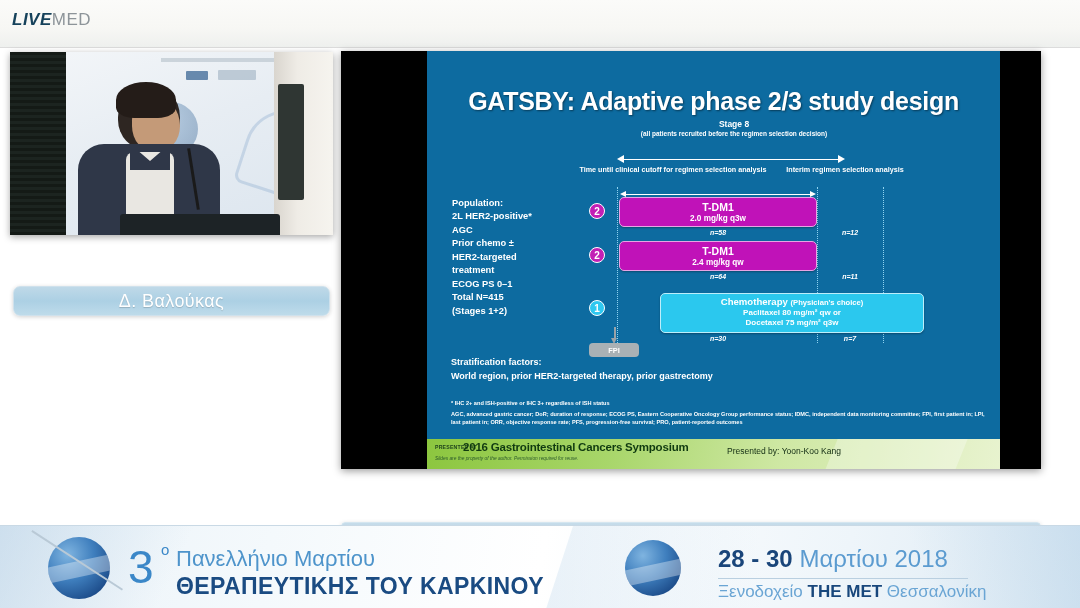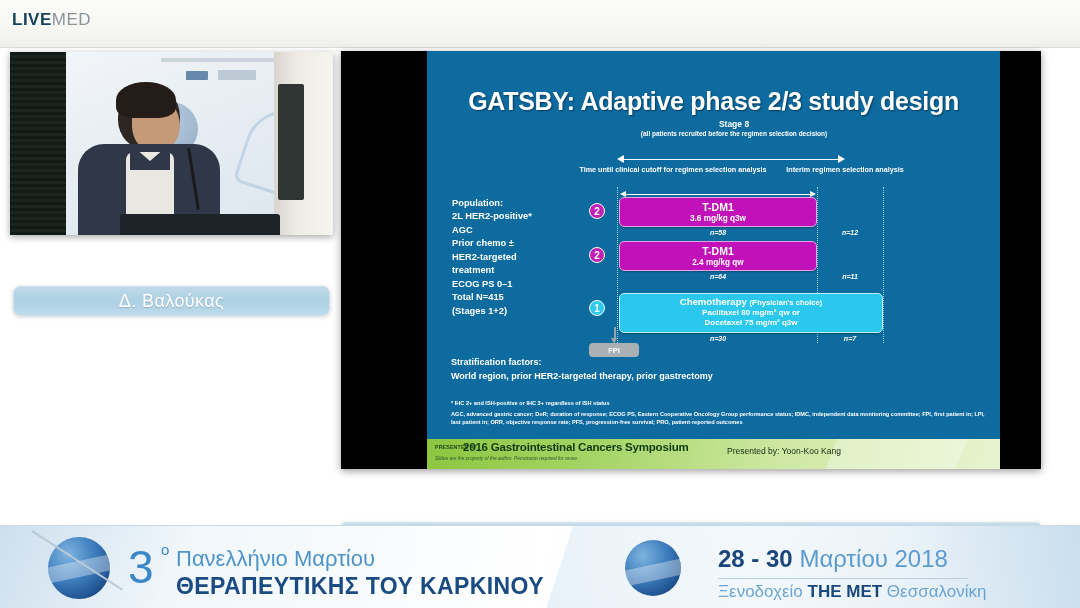--- a/index.html
+++ b/index.html
@@ -13,21 +13,21 @@
   
   .top-bar{
     position:absolute; left:0; top:0; width:1080px; height:48px;
     background:linear-gradient(180deg,#fbfbf9 0%,#f7f7f4 60%,#eef0ee 100%);
     border-bottom:1px solid #dcdcdc;
   }
   .logo{
     position:absolute; left:12px; top:10px;
     font-size:17px; font-weight:bold; letter-spacing:.5px;
   }
-  .logo .p1{ color:#16425b; }
+  .logo .p1{ color:#16425b;font-style:italic; }
   .logo .p2{ color:#8d9499; font-weight:normal; }
 
   
   .stage{
     position:absolute; left:0; top:48px; width:1080px; height:477px;
     background:#ffffff;
   }
 
   
   .video-wrap{
@@ -215,21 +215,21 @@
     text-align:center; color:#ffffff;
     box-shadow:0 1px 2px rgba(0,0,0,.3);
   }
   .arm-m{
     width:198px; background:#c012b8; border:1.2px solid #e7a4e4;
   }
   .arm1{ top:146px; height:30px; padding-top:3px; }
   .arm2{ top:190px; height:30px; padding-top:3px; }
   .arm-c{
     top:242px; width:264px; height:40px; padding-top:2px;
-    background:#2bc8ee; border:1.2px solid #bdeefb;
+    background:#2bc8ee; border:1.2px solid #bdeefb;margin-left:41px;
   }
   .arm-name{ font-size:10.5px; font-weight:bold; line-height:1.25; }
   .arm-dose{ font-size:8.2px; font-weight:bold; line-height:1.3; }
   .arm-c .arm-name{ font-size:9.6px; }
   .arm-c .arm-paren{ font-size:7.6px; }
   .arm-c .arm-dose{ font-size:8px; }
 
   .ncount{
     position:absolute; color:#ffffff; font-size:7px; font-style:italic; font-weight:bold;
     text-align:center; width:60px;
@@ -454,21 +454,21 @@
 ECOG PS 0–1
 Total N=415
 (Stages 1+2)</div>
 
       <div class="circ circ-m c1">2</div>
       <div class="circ circ-m c2">2</div>
       <div class="circ circ-c c3">1</div>
 
       <div class="arm arm-m arm1">
         <div class="arm-name">T-DM1</div>
-        <div class="arm-dose">3.6 mg/kg q3w</div>
+        <div class="arm-dose">2.0 mg/kg q3w</div>
       </div>
       <div class="arm arm-m arm2">
         <div class="arm-name">T-DM1</div>
         <div class="arm-dose">2.4 mg/kg qw</div>
       </div>
       <div class="arm arm-c">
         <div class="arm-name">
           <span>Chemotherapy</span>
           <span class="arm-paren">(Physician's choice)</span>
         </div>

